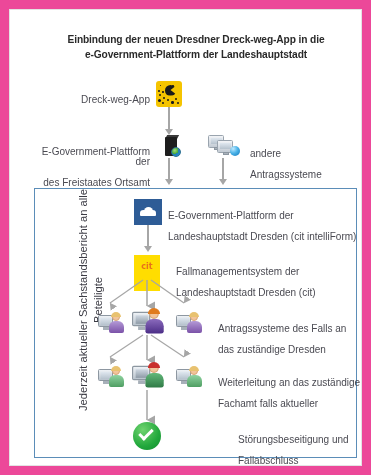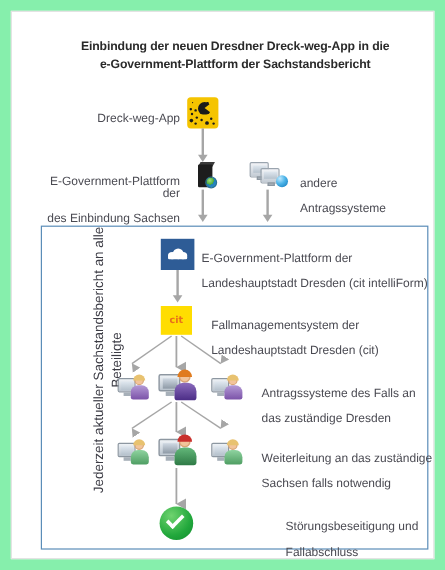--- a/index.html
+++ b/index.html
@@ -5,21 +5,21 @@
   html,body{margin:0;padding:0;}
   body{
     width:371px;height:475px;
     background:#ffffff;
     font-family:"Liberation Sans", sans-serif;
     overflow:hidden;
   }
   #page{
     position:relative;
     width:371px;height:475px;
-    background:#86efac;
+    background:#ec4899;
   }
   
   .card{
     position:absolute;
     left:9px;top:9px;
     width:353px;height:457px;
     border:1px solid #e3e3e3;
     background:#ffffff;
     box-sizing:border-box;
   }
@@ -163,21 +163,21 @@
   }
   .cloud .c1,.cloud .c2,.cloud .c3{position:absolute;background:#ffffff;border-radius:50%;}
   .cloud .c1{left:0;top:3px;width:7px;height:6px;}
   .cloud .c2{left:4px;top:0px;width:9px;height:9px;}
   .cloud .c3{left:9px;top:3px;width:7px;height:6px;}
   .cloud .bar{position:absolute;left:0;top:5.5px;width:16px;height:3.5px;background:#ffffff;border-radius:1px;}
 
   
   .yellowtile{
     position:absolute;left:124px;top:245px;
-    width:26px;height:24px;
+    width:26px;height:36px;
     background:#ffdd00;
   }
   .citmark{
     position:absolute;left:7px;top:7px;
     width:12px;height:10px;
     color:#e8701a;
     font-size:8px;font-weight:bold;
     font-family:"DejaVu Sans", sans-serif;
     line-height:10px;
     text-align:center;
@@ -225,21 +225,21 @@
 </style>
 </head>
 <body>
 
 <div id="page">
 
   <div class="card">
 
     <div class="title">
       <span>Einbindung der neuen Dresdner Dreck-weg-App in die</span><br>
-      <span>e-Government-Plattform der Sachstandsbericht</span>
+      <span>e-Government-Plattform der Landeshauptstadt</span>
     </div>
 
     <div class="lbl right" style="left:44px;top:85px;width:96px;">Dreck-weg-App</div>
 
     <div class="appicon">
       <div class="pac"></div>
       <div class="dot" style="left:3px;top:13px;width:2.4px;height:2.4px;"></div>
       <div class="dot" style="left:7px;top:16px;width:2px;height:2px;"></div>
       <div class="dot" style="left:2px;top:18px;width:3px;height:3px;"></div>
       <div class="dot" style="left:11px;top:18px;width:2.2px;height:2.2px;"></div>
@@ -251,21 +251,21 @@
       <div class="dot" style="left:21px;top:21px;width:2px;height:2px;"></div>
       <div class="dot" style="left:16px;top:4px;width:1.6px;height:1.6px;"></div>
       <div class="dot" style="left:4px;top:4px;width:1.4px;height:1.4px;"></div>
     </div>
 
     <div class="vline" style="left:158px;top:97px;height:26px;"></div>
     <div class="arrowhead" style="left:154.8px;top:119px;"></div>
 
     <div class="lbl right" style="left:22px;top:126px;width:118px;">
       <span>E-Government-Plattform der</span><br>
-      <span>des Einbindung Sachsen</span>
+      <span>des Freistaates Ortsamt</span>
     </div>
 
     <div class="server">
       <div class="topface"></div>
       <div class="body"></div>
       <div class="globe"></div>
     </div>
 
     <div class="pcs">
       <div class="pc" style="left:0px;top:1px;">
@@ -398,21 +398,21 @@
           <div class="scr" style="position:absolute;left:1.5px;top:1.5px;right:1.5px;bottom:1.5px;background:linear-gradient(#dfe7ef,#b6c2cd);"></div>
         </div>
       <div class="monbase"></div>
       <div class="head"></div>
       <div class="hair" style="background:#e8c270;"></div>
       <div class="torso" style="background:linear-gradient(#8fd3a0,#4f9e63);"></div>
     </div>
 
     <div class="lbl left" style="left:208px;top:357px;width:152px;">
       <span>Weiterleitung an das zuständige</span><br>
-      <span>Sachsen falls notwendig</span>
+      <span>Fachamt falls aktueller</span>
     </div>
 
     <div class="check">
       <div class="mark"></div>
     </div>
 
     <div class="lbl left" style="left:208px;top:414px;width:150px;margin-left:20px;">
       <span>Störungsbeseitigung und</span><br>
       <span>Fallabschluss</span>
     </div>

